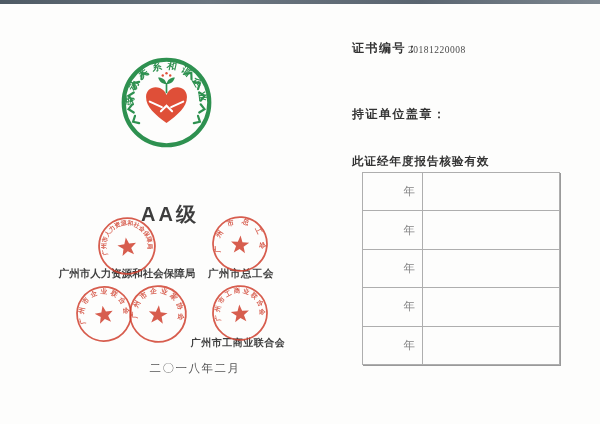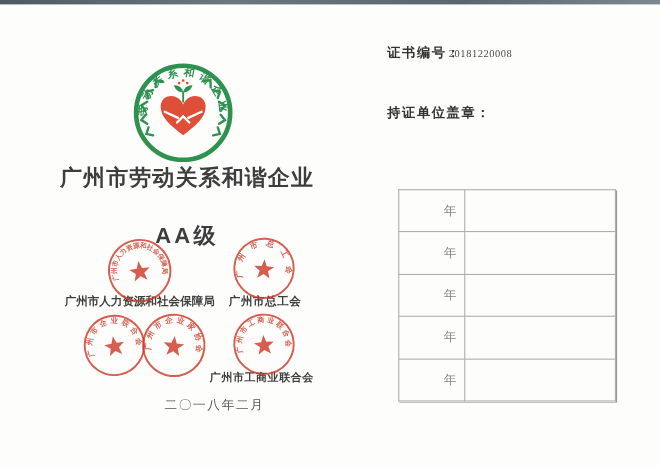--- a/index.html
+++ b/index.html
@@ -32,21 +32,21 @@
   .lbl-r2a{left:120px;top:336px;font-size:10px;}
   .lbl-r2b{left:238px;top:336px;font-size:10px;letter-spacing:.5px;}
 
   .issue-date{position:absolute;left:169px;top:361px;transform:translateX(-50%);
     font-size:11.5px;color:#555;letter-spacing:1.5px;white-space:nowrap;margin-left:26px;}
 
   
   .field-label{position:absolute;font-size:12px;font-weight:bold;color:#333;
     letter-spacing:1.5px;white-space:nowrap;}
   .cert-no-label{left:352px;top:40px;}
-  .stamp-label{left:352px;top:94px;}
+  .stamp-label{left:352px;top:106px;}
   .serif-value{position:absolute;font-family:"Liberation Serif","DejaVu Serif",serif;
     font-size:9.5px;color:#4a4a4a;letter-spacing:.5px;white-space:nowrap;}
   .cert-no-value{left:408px;top:45px;}
   .stamp-value{left:429px;top:99px;}
   .table-title{position:absolute;left:352px;top:154px;font-size:11.5px;font-weight:bold;
     color:#333;letter-spacing:1px;white-space:nowrap;}
 
   table.verify{position:absolute;left:362px;top:172px;width:198px;height:193px;
     border-collapse:collapse;box-shadow:1px 1px 0 #9a9a9a;}
   table.verify td{border:1px solid #aeaeae;}
@@ -88,21 +88,20 @@
     <g>
       <path d="M50 40 C 50 35, 50 32, 50 29" stroke="#2e9150" stroke-width="1.8" fill="none"></path>
       <path d="M50 30 C 45 30, 42 27, 41 23 C 46 23, 49 25.5, 50 30 Z" fill="#2e9150"></path>
       <path d="M50 30 C 55 30, 58 27, 59 23 C 54 23, 51 25.5, 50 30 Z" fill="#2e9150"></path>
       <circle cx="46" cy="21" r="1.3" fill="#df4f38"></circle>
       <circle cx="50" cy="18.5" r="1.3" fill="#df4f38"></circle>
       <circle cx="54" cy="21" r="1.3" fill="#df4f38"></circle>
     </g>
   </svg>
 
-  <div class="title-line1">广州市劳动关系和谐企业</div>
   <div class="title-line2">AA级</div>
 
   <svg class="seal seal-1" viewBox="0 0 100 100">
     <defs>
         <path id="arc1" d="M 18.4 65 A 35 35 0 1 1 81.6 65" fill="none"></path>
       </defs>
     <circle cx="50" cy="50" r="46.5" fill="none" stroke="#cf3a28" stroke-width="3"></circle>
     <polygon points="50,35.5 54,46.5 65.7,46.9 56.5,54.1 59.7,65.3 50,58.8 40.3,65.3 43.5,54.1 34.3,46.9 46,46.5" fill="#cf3a28"></polygon>
     <text fill="#cf3a28" font-size="10" text-anchor="middle"><textPath href="#arc1" startOffset="50%">广州市人力资源和社会保障局</textPath></text>
   </svg>
@@ -147,20 +146,21 @@
   <div class="org-label lbl-r1b">广州市总工会</div>
   <div class="org-label lbl-r2b">广州市工商业联合会</div>
 
   <div class="issue-date">二〇一八年二月</div>
 
   <div class="field-label cert-no-label">证书编号：</div>
   <div class="serif-value cert-no-value">20181220008</div>
 
   <div class="field-label stamp-label">持证单位盖章：</div>
 
+  <div class="table-title">此证经年度报告核验有效</div>
 
   <table class="verify">
     <tbody>
         <tr>
       <td class="year-cell">年</td>
       <td class="entry-cell"></td>
     </tr>
     <tr>
       <td class="year-cell">年</td>
       <td class="entry-cell"></td>

